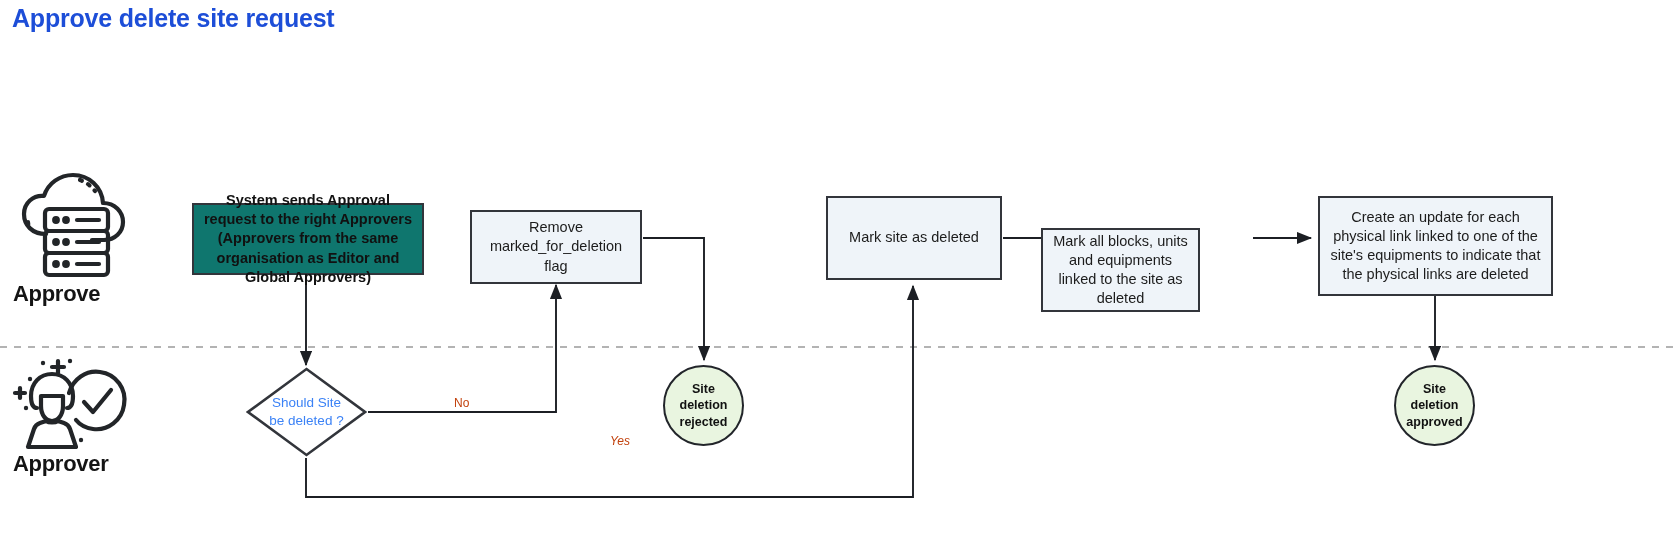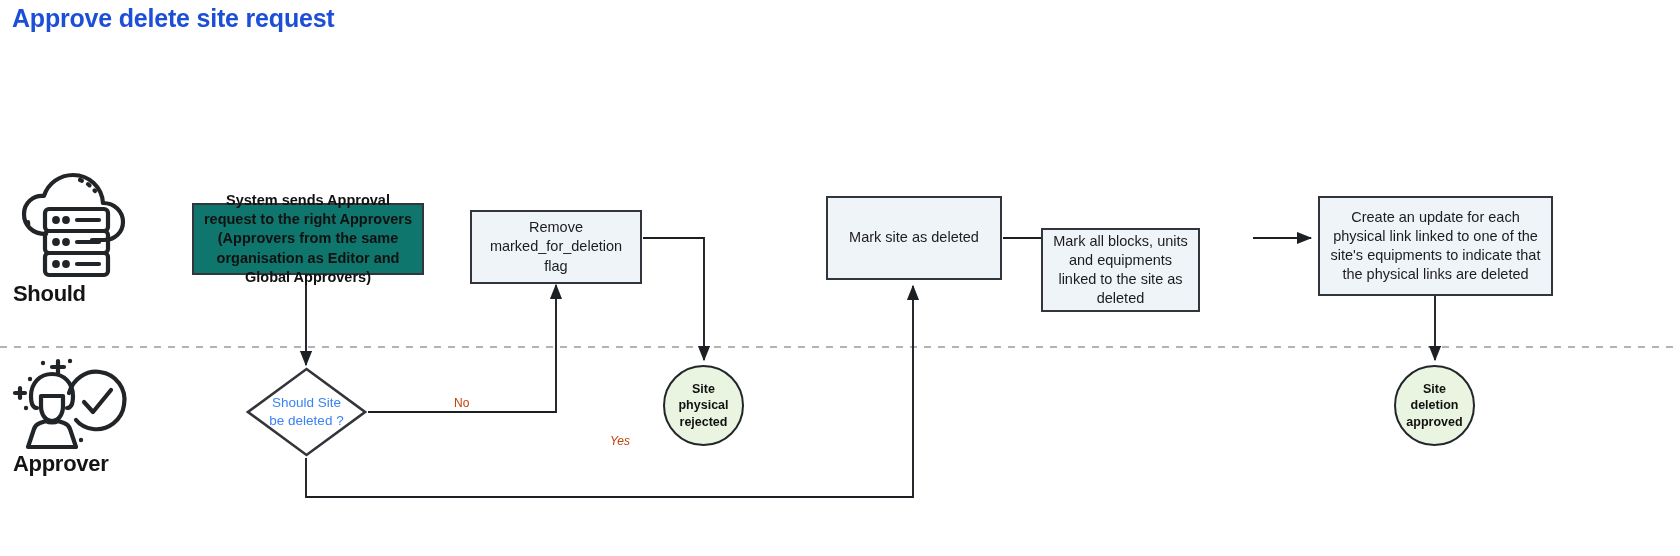--- a/index.html
+++ b/index.html
@@ -185,21 +185,21 @@
     <circle cx="44" cy="48" r="1.8" fill="#222528"></circle>
     <circle cx="54" cy="48" r="1.8" fill="#222528"></circle>
     <line x1="65" y1="48" x2="87" y2="48"></line>
     <circle cx="44" cy="70" r="1.8" fill="#222528"></circle>
     <circle cx="54" cy="70" r="1.8" fill="#222528"></circle>
     <line x1="65" y1="70" x2="87" y2="70"></line>
     <circle cx="44" cy="92" r="1.8" fill="#222528"></circle>
     <circle cx="54" cy="92" r="1.8" fill="#222528"></circle>
     <line x1="65" y1="92" x2="87" y2="92"></line>
   </svg>
-  <div id="lane-label-system" class="lane-label">Should</div>
+  <div id="lane-label-system" class="lane-label">Approve</div>
 
   <svg id="icon-approver" class="lane-icon" viewBox="0 0 120 100" xmlns="http://www.w3.org/2000/svg" fill="none" stroke="#222528" stroke-width="4.2" stroke-linecap="round" stroke-linejoin="round">
 
     <path d="M57,41 C61,27 74,18 88,20 C104,22 115,37 112,53 C110,68 96,79 81,77 C74,76 68,73 64,68"></path>
     <polyline points="72,50 81,60 99,38"></polyline>
 
     <path d="M25,56 C20,56 19,50 19,44 C19,31 28,22 40,22 C52,22 61,31 61,44 C61,50 60,56 55,56"></path>
     <path d="M29,54 C29,63 34,69 40,69 C46,69 51,63 51,54 L51,44 L29,44 Z"></path>
 
     <path d="M16,95 L22,77 C23,74 25,72 28,71 L34,69 C37,71 43,71 46,69 L52,71 C55,72 57,74 58,77 L64,95 Z"></path>
@@ -236,21 +236,21 @@
 
   <div id="node-decision">
     <svg class="diamond-shape" viewBox="0 0 121 90" xmlns="http://www.w3.org/2000/svg" preserveAspectRatio="none">
       <polygon points="60.5,2 119,45 60.5,88 2,45" fill="#ffffff" stroke="#32353b" stroke-width="2.6" stroke-linejoin="miter"></polygon>
     </svg>
     <div class="diamond-label">Should Site
 be deleted ?</div>
   </div>
 
   <div id="node-rejected" class="node terminator">
-    <span class="node-text">Site physical rejected</span>
+    <span class="node-text">Site deletion rejected</span>
   </div>
 
   <div id="node-approved" class="node terminator">
     <span class="node-text">Site deletion approved</span>
   </div>
 
   <div id="edge-label-no" class="edge-label">No</div>
   <div id="edge-label-yes" class="edge-label">Yes</div>
 
 </div>

